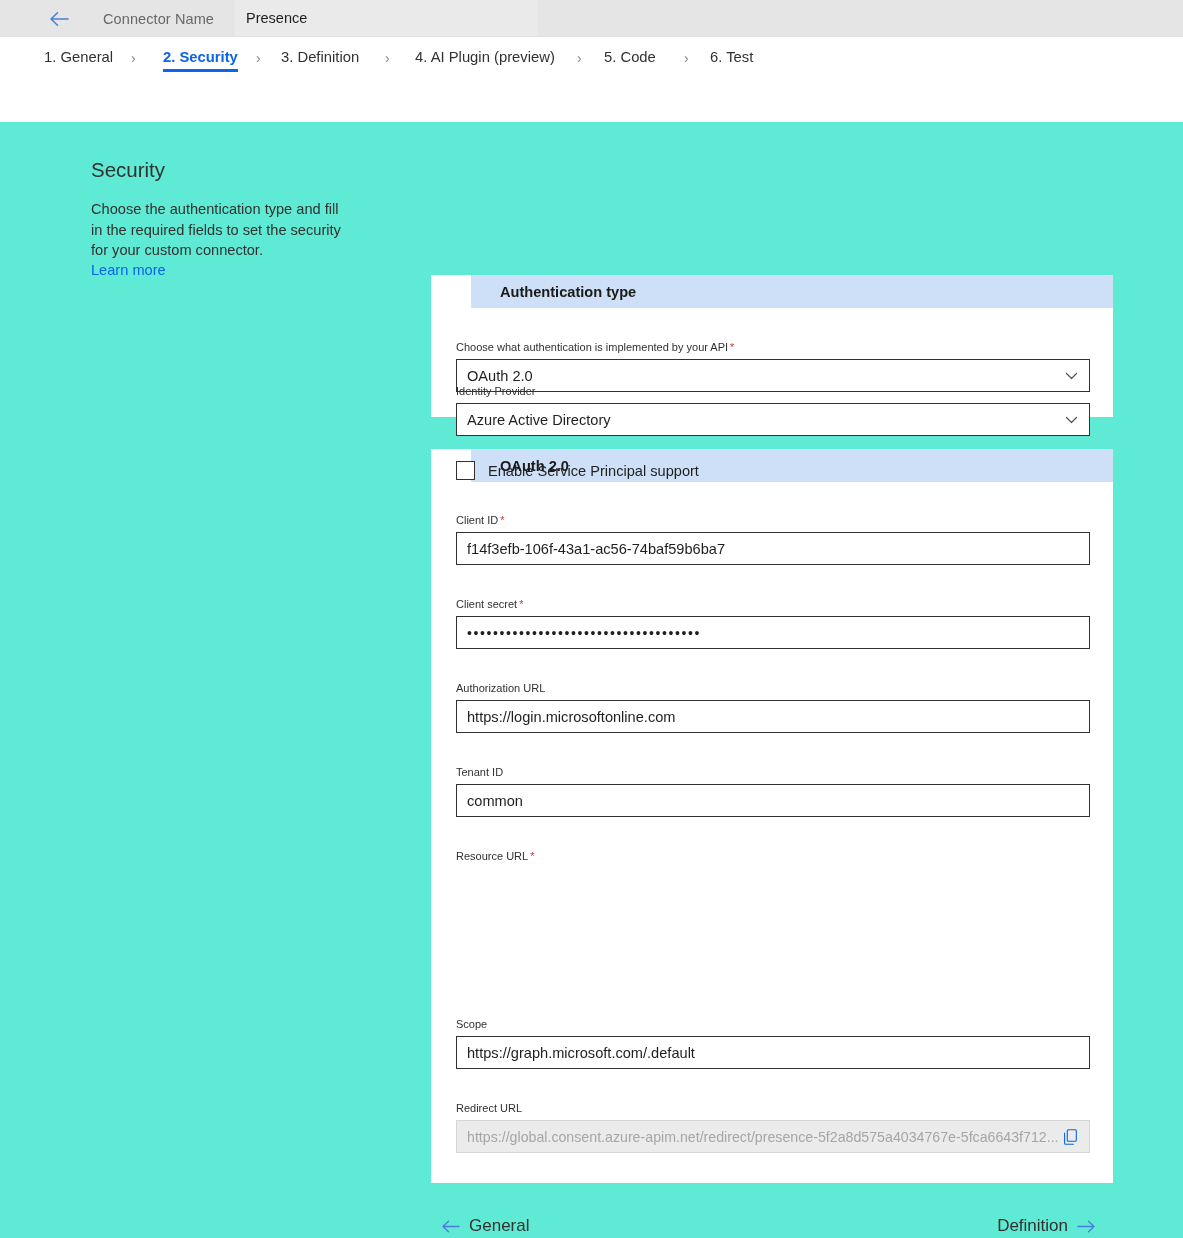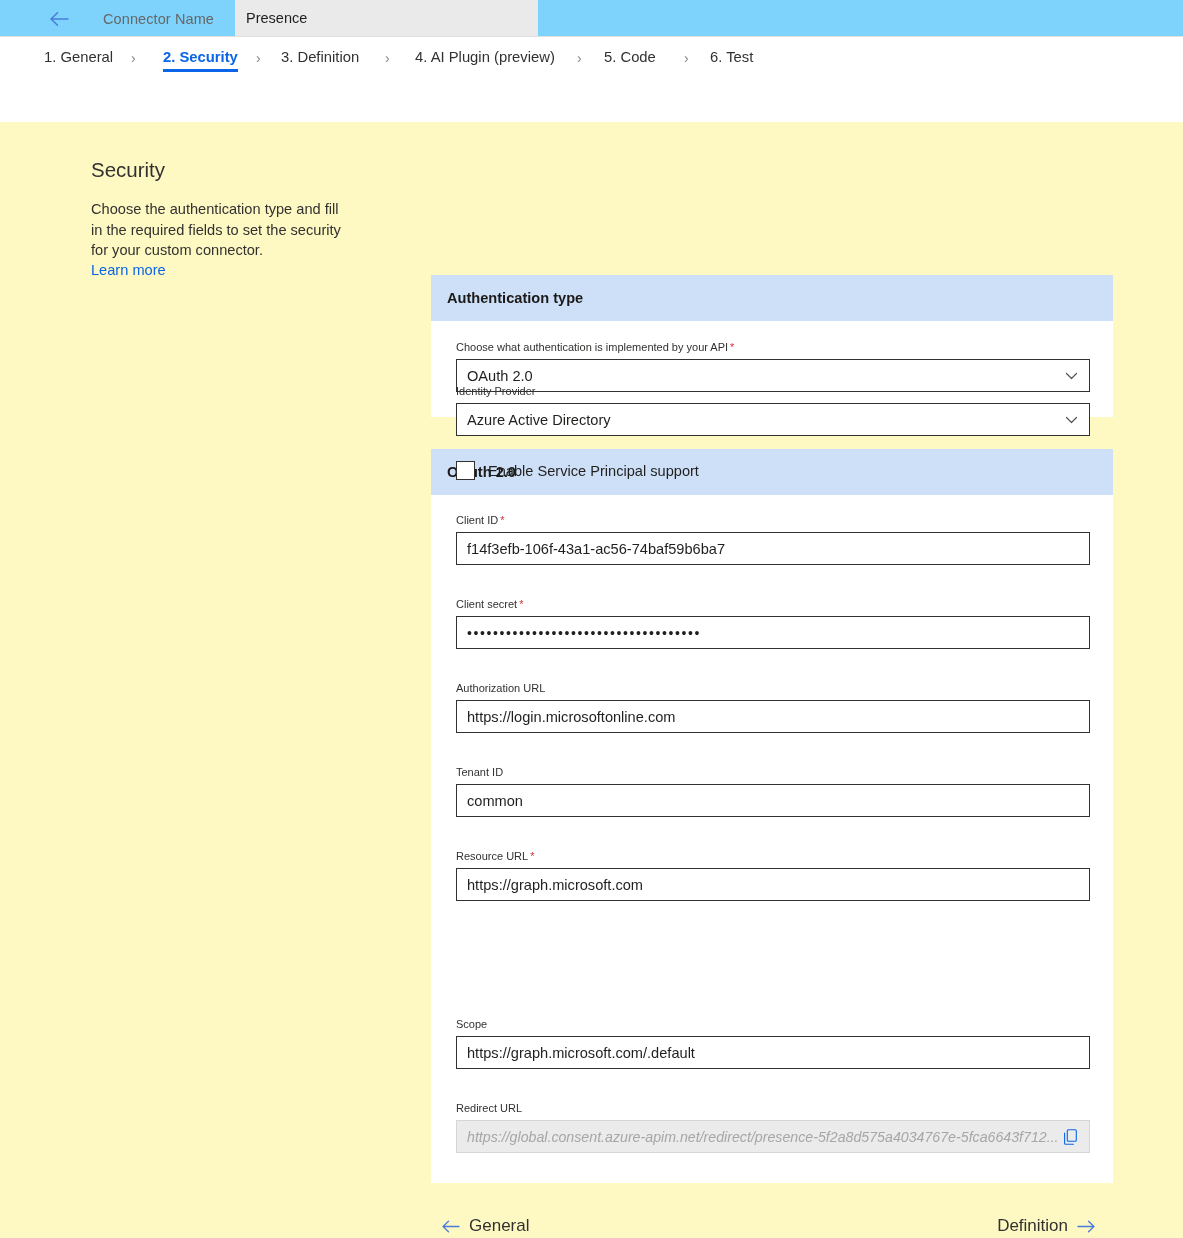--- a/index.html
+++ b/index.html
@@ -8,21 +8,21 @@
     width: 1183px; height: 1238px;
     background: #ffffff;
     font-family: "Liberation Sans", sans-serif;
     -webkit-font-smoothing: antialiased;
   }
   #root { position: relative; width: 1183px; height: 1238px; overflow: hidden; }
 
   
   .topbar {
     position: absolute; left: 0; top: 0; width: 1183px; height: 37px;
-    background: #7dd3fc; border-bottom: 1px solid #e1e1e1;
+    background: #e5e5e5; border-bottom: 1px solid #e1e1e1;
   }
   .back-arrow {
     position: absolute; left: 48px; top: 9px; width: 22px; height: 20px;
     color: #4a7ddb; cursor: pointer;
   }
   .connector-name {
     position: absolute; left: 103px; top: 11px;
     font-size: 14.5px; color: #666766; letter-spacing: .1px;
   }
   .tab-presence {
@@ -70,41 +70,42 @@
     position: absolute; top: 38px; display: flex; align-items: center; cursor: pointer;
   }
   .cmd-btn .glyph { color: #0a65e8; display: inline-flex; margin-right: 7px; }
   .cmd-btn .txt { font-size: 14.5px; color: #201f1e; }
   #btn-update { left: 350px; }
   #btn-close { left: 498px; }
 
   
   .body {
     position: absolute; left: 0; top: 122px; width: 1183px; height: 1116px;
-    background: #fef9c3;
+    background: #5eead4;
   }
 
   
   .sidecol { position: absolute; left: 91px; top: 36px; width: 250px; }
   .sidecol h1 {
     margin: 0 0 17px 0; font-size: 20.5px; font-weight: 400; color: #323130;
   }
   .sidecol p {
     margin: 0; font-size: 14.6px; line-height: 20.5px; color: #323130;
   }
   .sidecol a {
     display: inline-block; margin-top: 0px;
     font-size: 14.6px; color: #0a65e8; text-decoration: none; cursor: pointer;
   }
 
   
   .card { position: absolute; left: 431px; width: 682px; background: #ffffff; }
   .card-head {
-    height: 46px; background: #cee0f7; display: flex; align-items: center;
-    padding-left: 16px;
+    height: 33px; background: #cee0f7; display: flex; align-items: center;
+    padding-left: 29px;
+    margin-left: 40px;
   }
   .card-head span { font-size: 14.6px; font-weight: 600; color: #1b1a19; }
 
   #card-auth { top: 153px; height: 142px; }
   #card-oauth { top: 327px; height: 734px; }
 
   .field { position: absolute; left: 456px; width: 634px; }
   .field-label { font-size: 11px; color: #323130; margin-bottom: 6px; }
   .req { color: #d13438; margin-left: 2px; }
 
@@ -116,21 +117,21 @@
   .input.dropdown { cursor: pointer; }
   .input .chev-dn {
     position: absolute; right: 11px; top: 50%; transform: translateY(-50%);
     color: #555; display: inline-flex;
   }
   .input.disabled {
     background: #ebebeb; border: 1px solid #d6d6d6; color: #a6a6a6;
   }
   .input.disabled .val {
     overflow: hidden; white-space: nowrap; text-overflow: ellipsis;
-    width: 592px; font-size: 14.2px; font-style: italic;
+    width: 592px; font-size: 14.2px;
   }
   .copy-icon {
     position: absolute; right: 10px; top: 50%; transform: translateY(-50%);
     color: #0a65e8; cursor: pointer; display: inline-flex;
   }
   .dots { letter-spacing: 1.6px; font-size: 14px; color: #201f1e; }
 
   
   .checkrow { position: absolute; left: 456px; display: flex; align-items: center; cursor: pointer; }
   .checkbox {
@@ -306,23 +307,20 @@
       <div class="field-label">Tenant ID</div>
       <div class="input">
         <span>common</span>
       </div>
     </div>
 
     <div class="field" style="top:728px">
       <div class="field-label">
         <span>Resource URL</span><span class="req">*</span>
       </div>
-      <div class="input">
-        <span>https://graph.microsoft.com</span>
-      </div>
     </div>
 
 
     <div class="field" style="top:896px">
       <div class="field-label">Scope</div>
       <div class="input">
         <span>https://graph.microsoft.com/.default</span>
       </div>
     </div>
 

